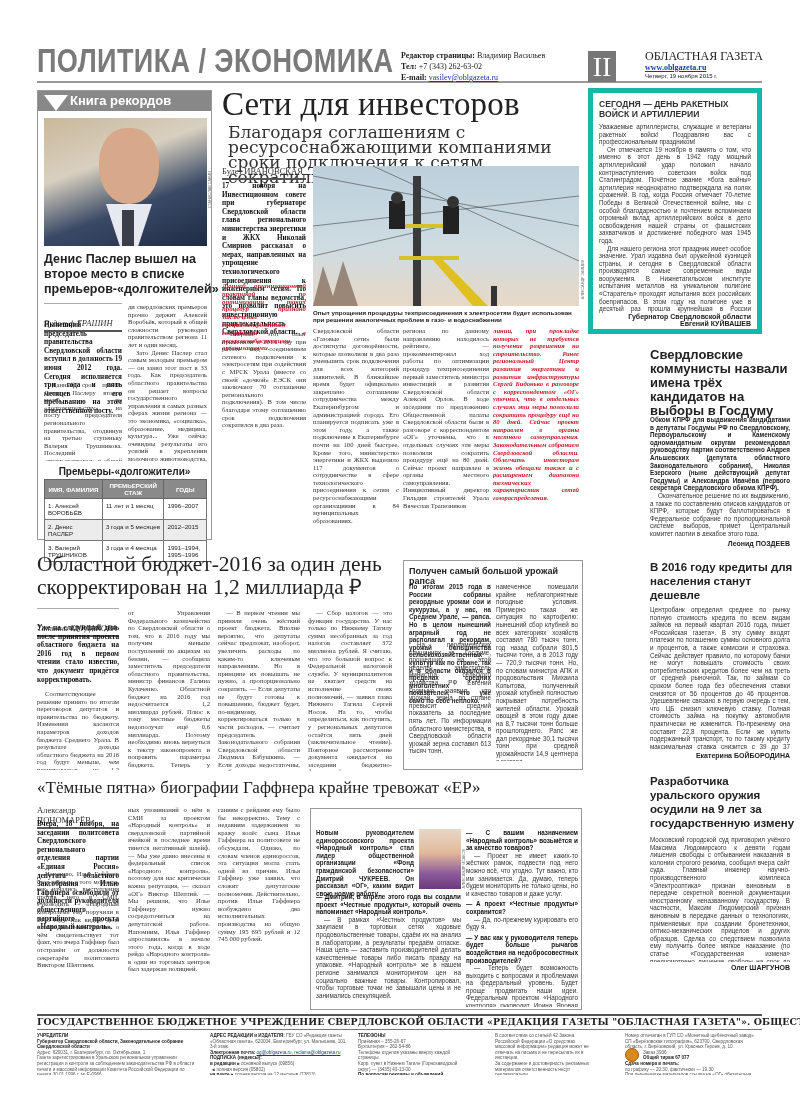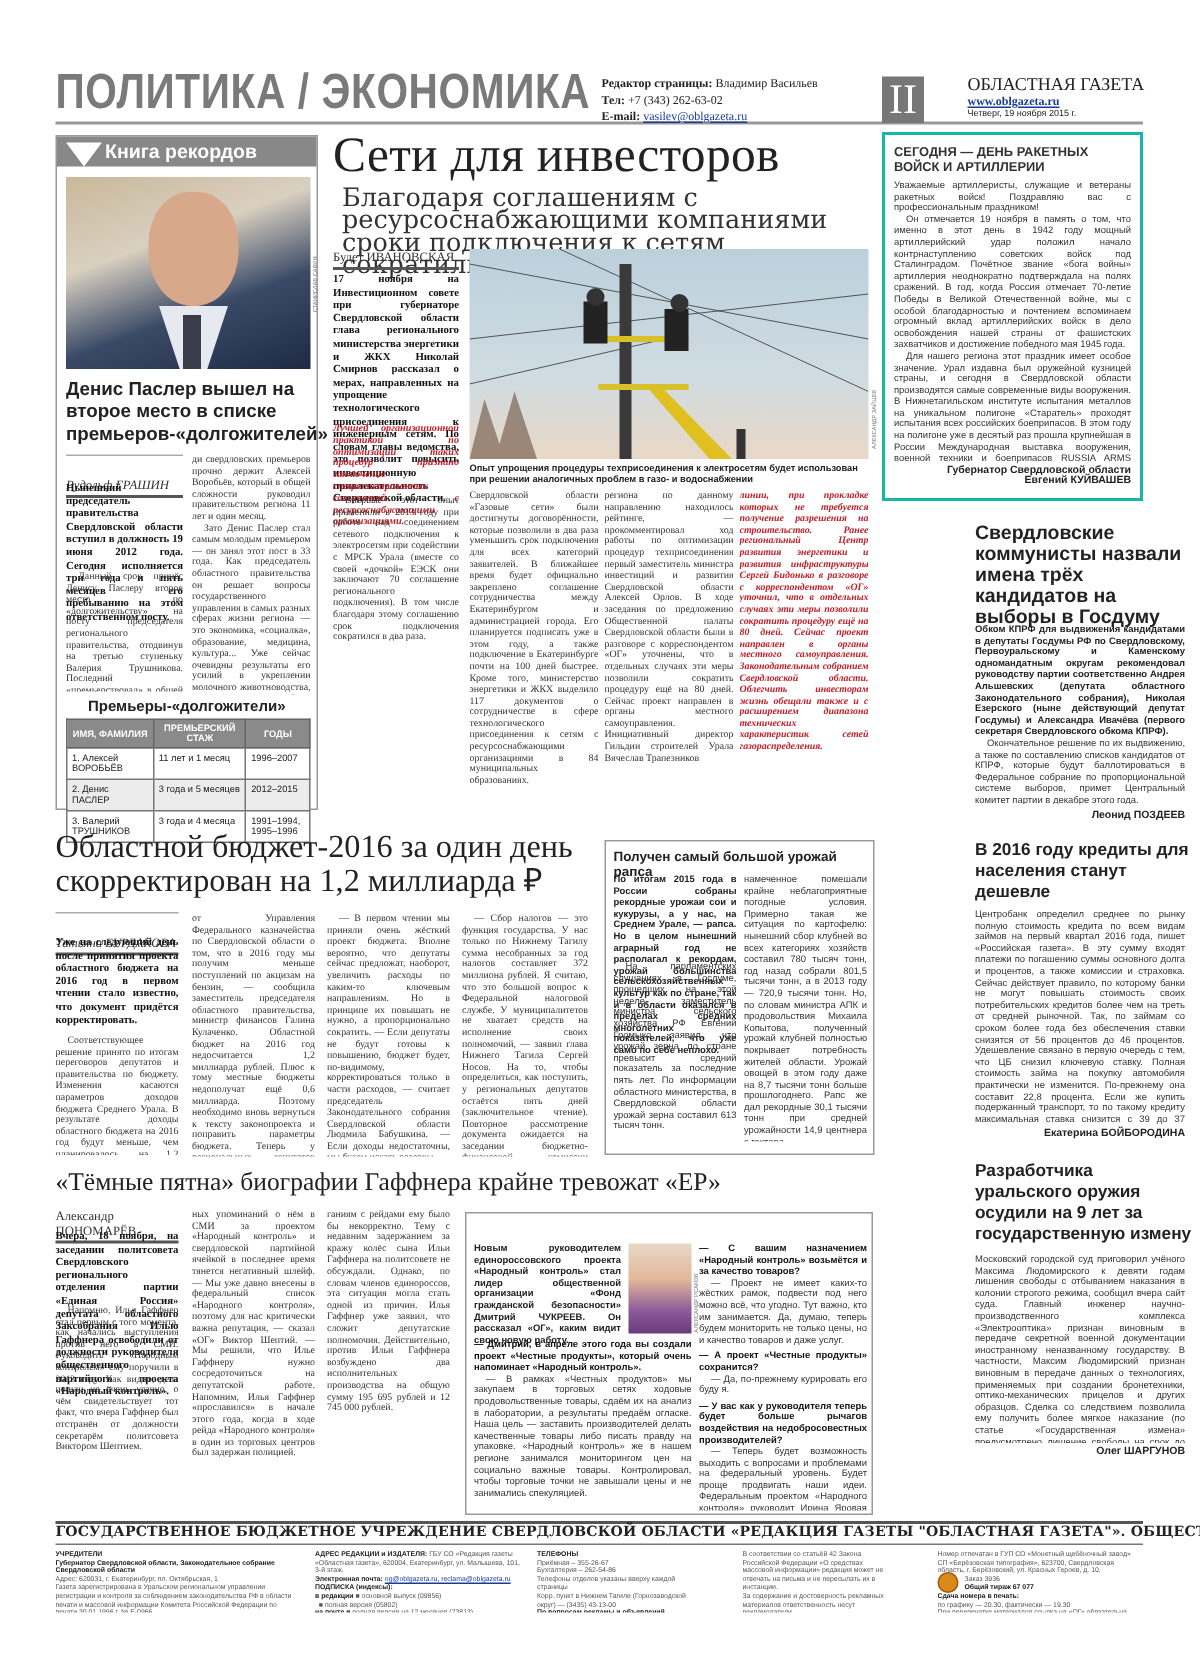--- a/index.html
+++ b/index.html
@@ -58,21 +58,21 @@
   #main-red-rest { left: 222px; top: 330px; width: 84px; height: 210px; }
   #main-photo { left: 313px; top: 166px; width: 266px; height: 140px; background: linear-gradient(180deg,#bcd0dc 0%,#cfdce2 60%,#e8d8c6 100%); overflow: hidden; }
   #main-caption { left: 313px; top: 309px; width: 266px; font-family: "Liberation Sans", sans-serif; font-weight: bold; font-size: 6.2px; line-height: 7.2px; color: #222; }
   .mcol { top: 327px; height: 215px; width: 86px; }
   #main-col1 { left: 313px; }
   #main-col2 { left: 403px; }
   #main-col3 { left: 493px; }
   .red-inline { color: #c0202a; font-weight: bold; font-style: italic; }
 
   
-  #rocket-box { left: 588px; top: 88px; width: 174px; height: 246px; border: 2px solid #14b8a6; padding: 6px; }
+  #rocket-box { left: 588px; top: 88px; width: 174px; height: 246px; border: 5px solid #14b8a6; padding: 6px; }
   #rocket-title { font-family: "Liberation Sans", sans-serif; font-weight: bold; font-size: 8.6px; line-height: 10px; color: #333; margin-bottom: 4px; }
   #rocket-body { height: 190px; }
 
   
   #commies-headline { left: 650px; top: 348px; width: 140px; font-size: 13px; line-height: 14px; }
   #commies-body { left: 650px; top: 416px; width: 140px; height: 120px; }
   #commies-sig { left: 650px; top: 540px; width: 140px; }
 
   
   #budget-headline { left: 37px; top: 553px; width: 420px; font-size: 21.5px; line-height: 23px; }

